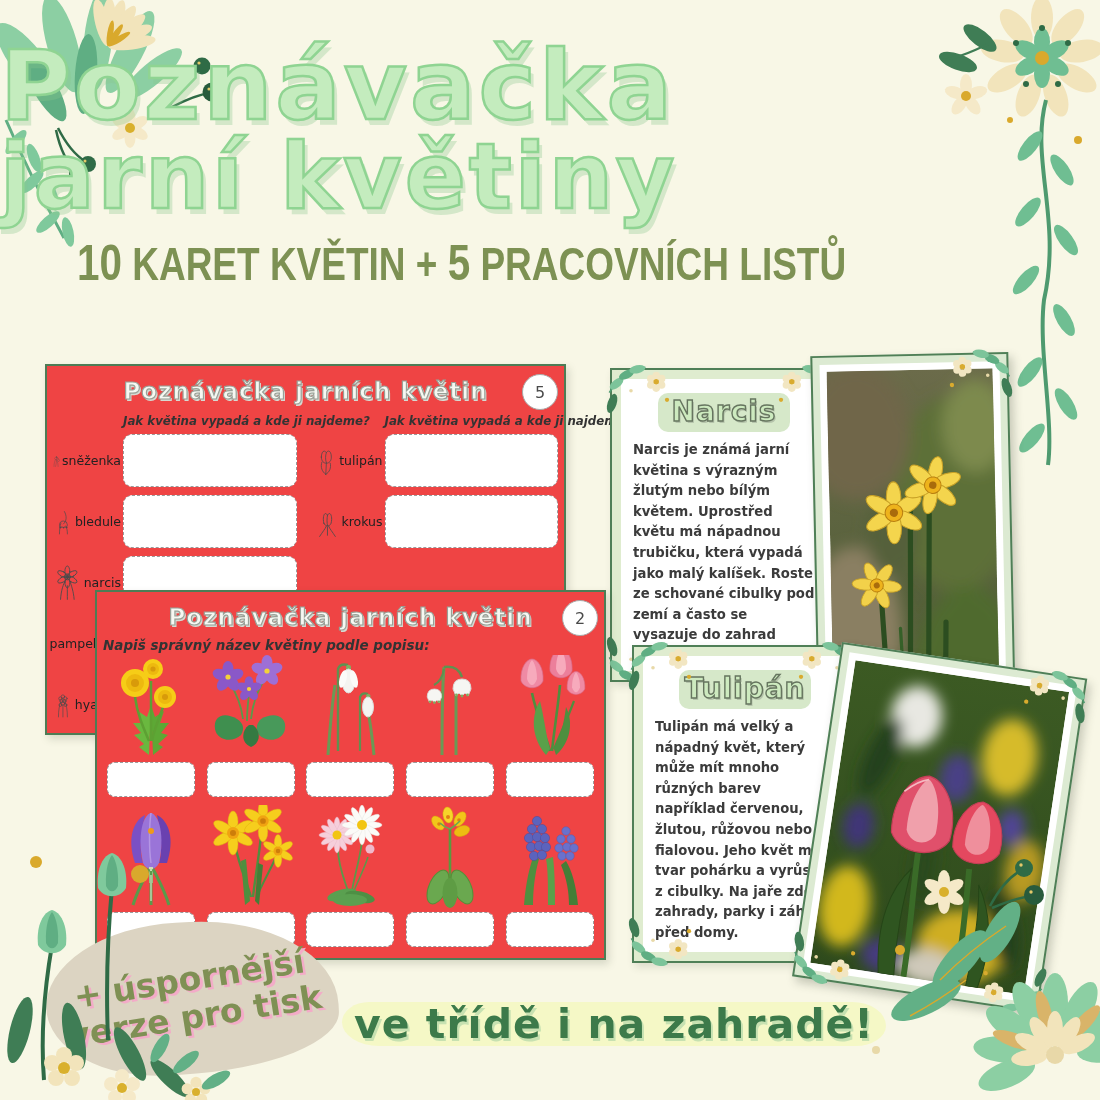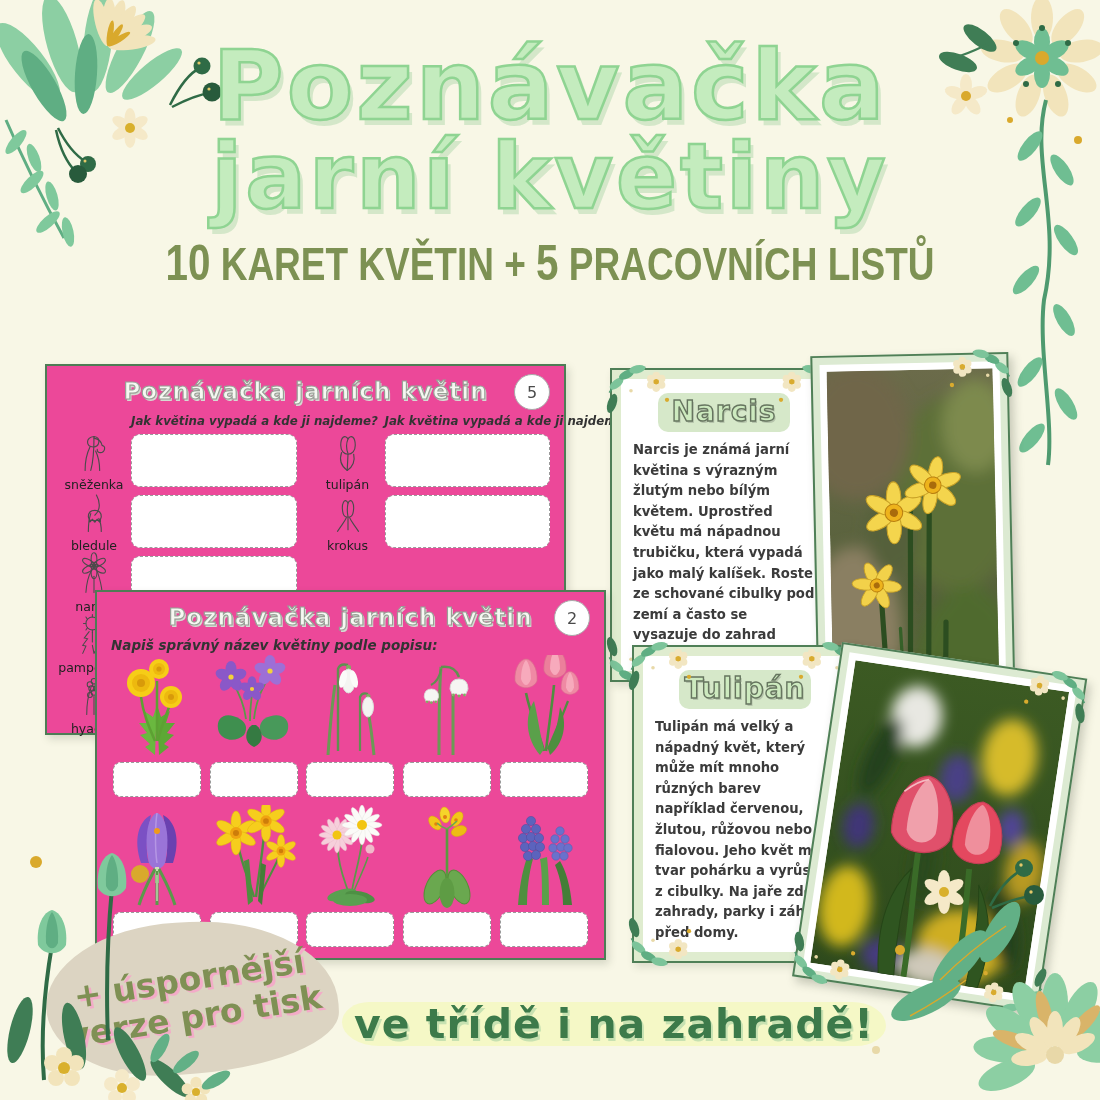--- a/index.html
+++ b/index.html
@@ -1,59 +1,59 @@
 <!DOCTYPE html>
 <html><head>
 <meta charset="utf-8">
 <style>
   html,body{margin:0;padding:0;}
   .canvas{
     position:relative;width:1100px;height:1100px;overflow:hidden;
     background:#f8f7e6;font-family:"DejaVu Sans",sans-serif;
   }
   
-  .hdr{position:absolute;left:0;top:38px;width:100%;text-align:center;z-index:4;}
+  .hdr{position:absolute;left:0;top:38px;width:100%;text-align:left;z-index:4;}
   .title-line{
     font-weight:bold;letter-spacing:3px;line-height:0.98;
     color:#c4ecbe;-webkit-text-stroke:2.5px #8fd492;
     text-shadow:4px 6px 0 rgba(138,198,140,.32);
   }
   .t1{font-size:97px;}
   .t2{font-size:90px;}
   .subtitle{
     margin-top:14px;font-weight:bold;color:#7d9153;font-size:43px;
     font-family:"Liberation Sans",sans-serif;
     transform:scaleX(.86) scaleY(1.08);letter-spacing:0px;white-space:nowrap;
   }
   .subtitle .num{font-size:47px;}
   
   .sheet{
-    position:absolute;box-sizing:border-box;background:#ec4899;
+    position:absolute;box-sizing:border-box;background:#ef4444;
     border:2.5px solid #4d7c55;box-shadow:3px 4px 8px rgba(60,70,50,.18);
-    padding:8px 12px;
+    padding:8px 4px;
   }
   .sheet-head{position:relative;height:34px;display:flex;align-items:center;justify-content:center;}
   .sheet-title{
     font-weight:bold;font-size:23px;letter-spacing:1px;
     color:#f6f8f2;-webkit-text-stroke:1.2px #99a097;
     text-shadow:1.5px 2px 0 #d5dad2;
   }
   .pgnum{
     position:absolute;right:2px;top:0px;width:34px;height:34px;border-radius:50%;
     border:1.5px solid #a9a9a9;color:#4a4a4a;font-size:16px;
     display:flex;align-items:center;justify-content:center;background:#fff;
   }
   .ws5-grid{display:flex;gap:14px;margin-top:6px;}
   .ws-col{flex:1;min-width:0;}
   .col-heading{
     font-style:italic;font-weight:bold;font-size:11.8px;color:#333;
     margin-left:72px;text-align:center;margin-bottom:2px;white-space:nowrap;
   }
   .ws5-row{display:flex;height:61px;}
-  .sketch-wrap{width:70px;display:flex;flex-direction:column;align-items:center;justify-content:space-between;}
+  .sketch-wrap{width:70px;display:flex;flex-direction:row;align-items:center;justify-content:flex-end;}
   .sketch-wrap svg{width:42px;height:42px;}
   .sketch-label{font-size:12.5px;color:#222;line-height:1;margin-top:1px;}
   .ws-box{flex:1;border:1.6px dashed #9b9b9b;border-radius:9px;background:#fff;margin:4px 2px;}
   
   .instruction{font-style:italic;font-weight:bold;font-size:13.5px;color:#333;margin:3px 0 2px 2px;}
   .fl-row{display:flex;margin-top:2px;}
   .fl-cell{flex:1;display:flex;flex-direction:column;align-items:center;}
   .fl-cell svg{width:92px;height:104px;}
   .fl-box{width:86px;height:33px;border:1.6px dashed #9b9b9b;border-radius:8px;background:#fff;margin-top:3px;}
   

